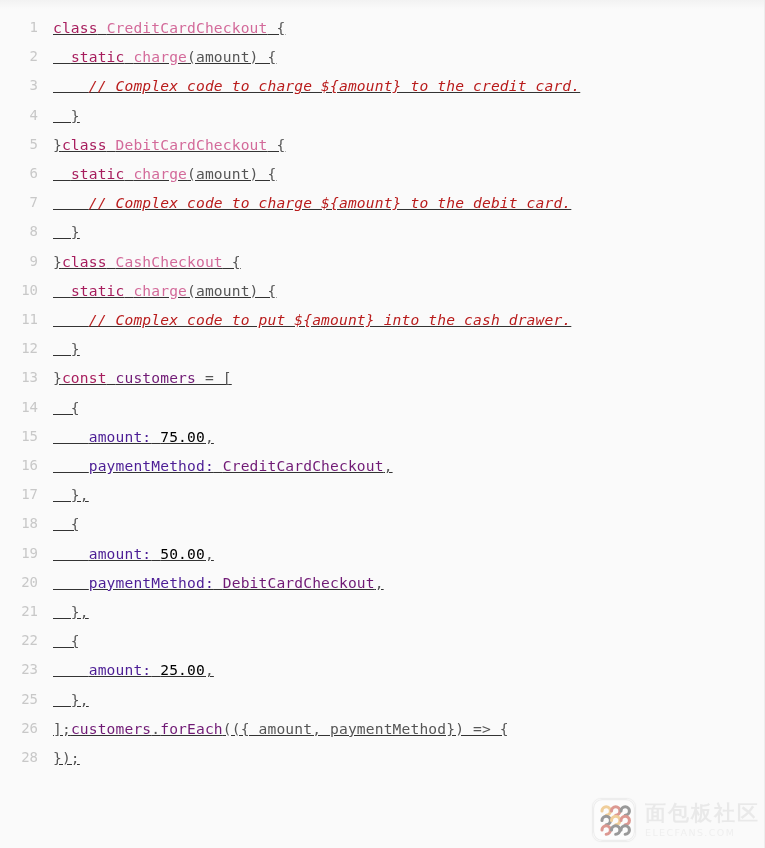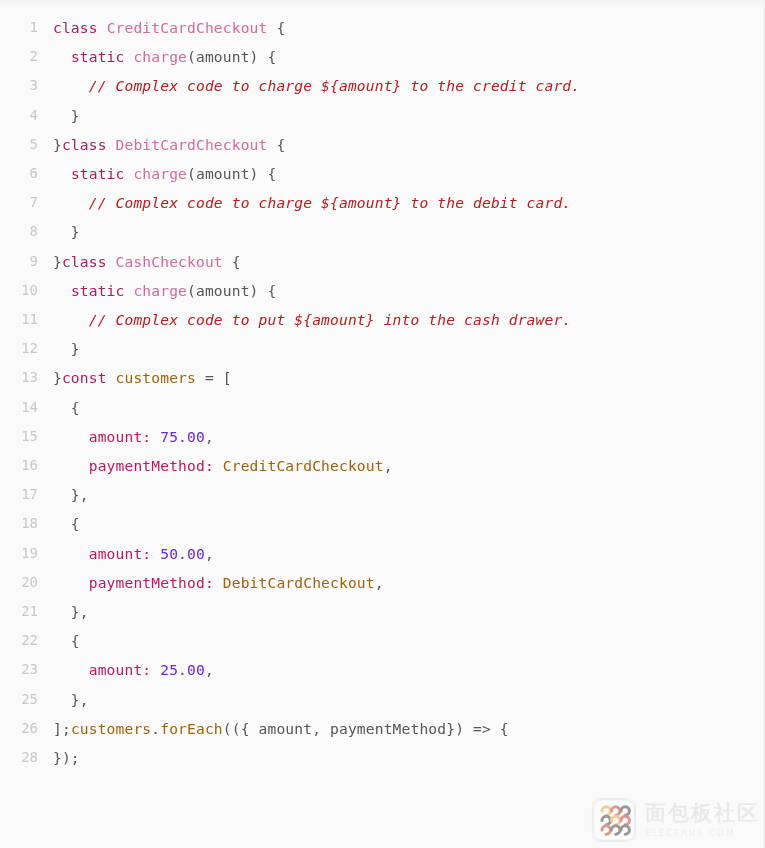--- a/index.html
+++ b/index.html
@@ -59,31 +59,32 @@
 
   .code-cell {
     vertical-align: top;
     padding: 0 0 0 4px;
     font-family: "DejaVu Sans Mono", monospace;
     font-size: 14.6px;
     line-height: 29.2px;
     white-space: pre;
     color: #333333;
     letter-spacing: 0.15px;
+    text-decoration: underline;
   }
 
   
   .tok-keyword  { color: #a71d5d; }
   .tok-class    { color: #d36a9a; }
   .tok-func     { color: #d36a9a; }
-  .tok-num      { color: #6d28d9; }
+  .tok-num      { color: #000000; }
   .tok-comment  { color: #b91c1c; font-style: italic; }
-  .tok-plain    { color: #a16207; }
+  .tok-plain    { color: #701a75; }
   .tok-punct    { color: #555555; }
-  .tok-prop     { color: #be185d; }
+  .tok-prop     { color: #4c1d95; }
 
   
   #watermark {
     position: absolute;
     right: 4px;
     bottom: 6px;
     display: flex;
     align-items: center;
     gap: 9px;
     opacity: 0.5;

